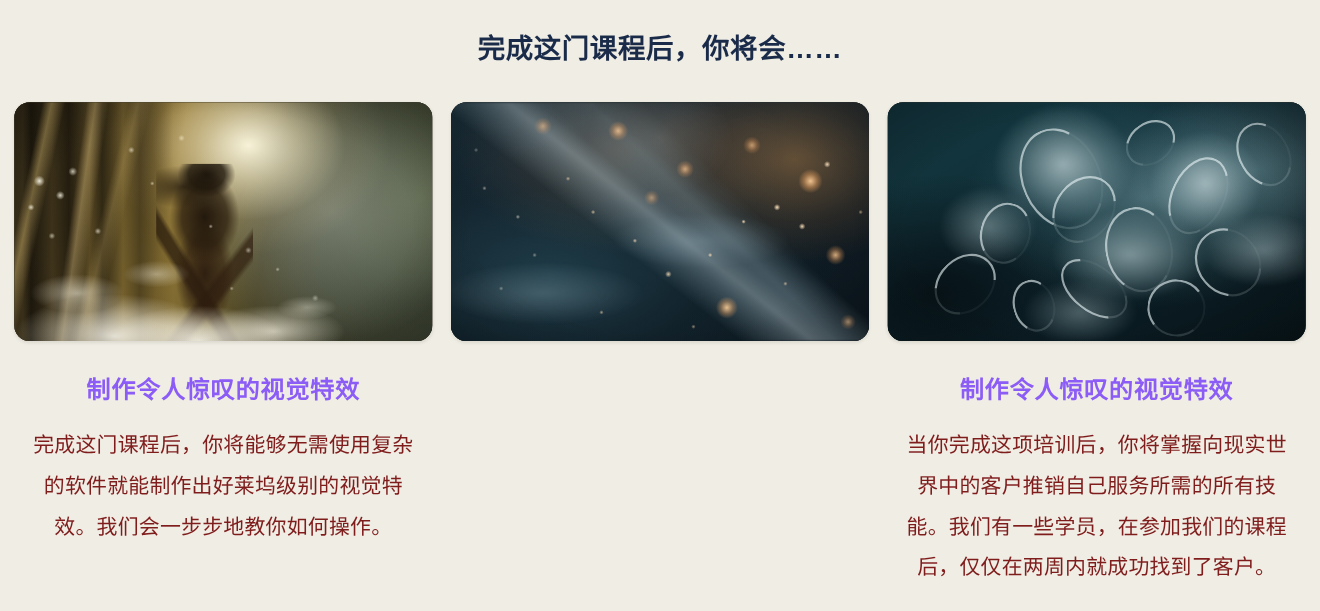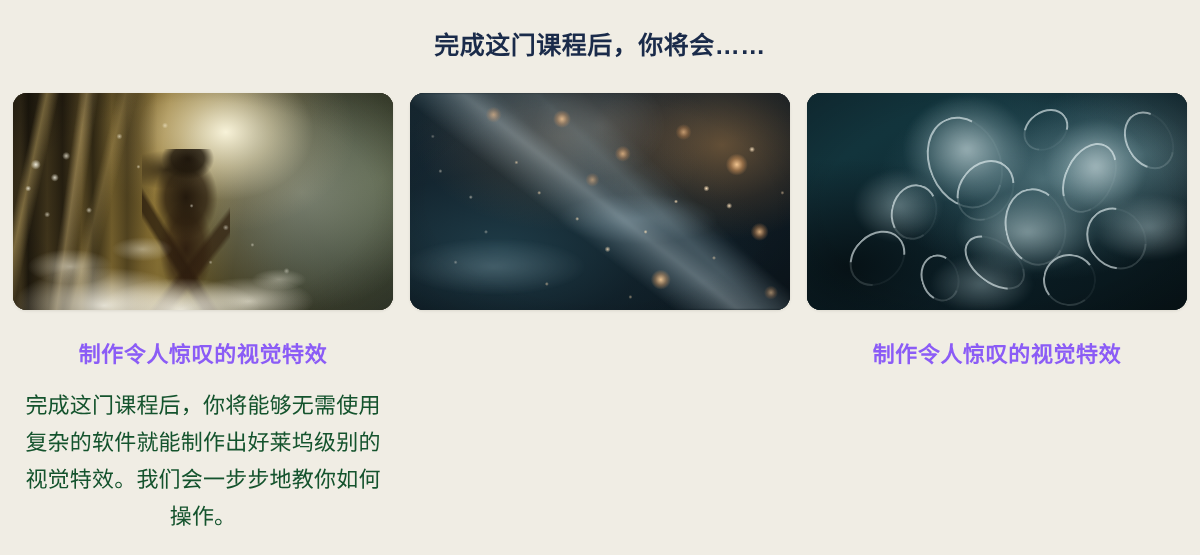--- a/index.html
+++ b/index.html
@@ -78,23 +78,23 @@
     color: #8b5cf6;
     letter-spacing: 0.6px;
     line-height: 30px;
     text-align: center;
     white-space: nowrap;
   }
 
   .card-body {
     margin-top: 17px;
     width: 362px;
-    font-size: 22px;
+    font-size: 19px;
     line-height: 37px;
-    color: #14532d;
+    color: #7f1d1d;
     text-align: center;
     letter-spacing: 0.2px;
   }
 
   
   .img-hero-1 {
     background:
       
       radial-gradient(ellipse 34% 46% at 56% 18%, rgba(255,250,225,0.95) 0%, rgba(252,240,200,0.55) 35%, rgba(230,205,150,0.12) 68%, rgba(0,0,0,0) 100%),
       
@@ -319,16 +319,17 @@
           <span class="t7"></span>
             <span class="t8"></span>
             <span class="t9"></span>
           <span class="t10"></span>
             <span class="t11"></span>
             <span class="t12"></span>
         </div>
         <div class="layer img-vignette"></div>
       </div>
       <h3 class="card-title">制作令人惊叹的视觉特效</h3>
+      <p class="card-body">当你完成这项培训后，你将掌握向现实世界中的客户推销自己服务所需的所有技能。我们有一些学员，在参加我们的课程后，仅仅在两周内就成功找到了客户。</p>
     </div>
 
   </div>
 </div>
 
 </body></html>

